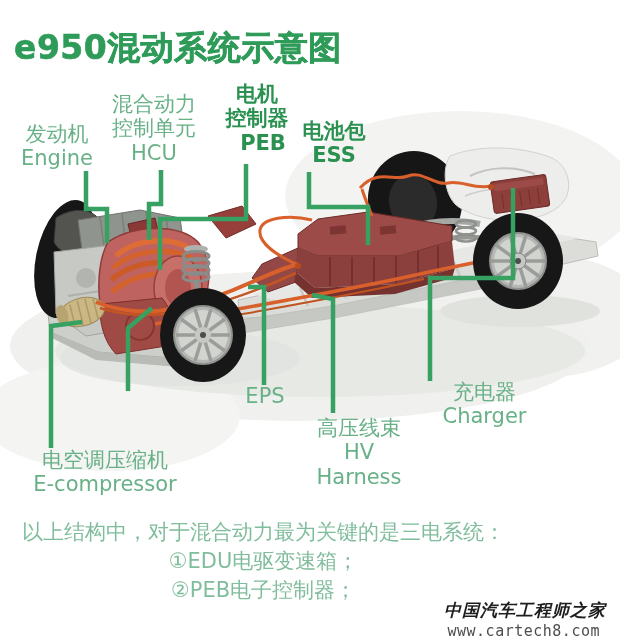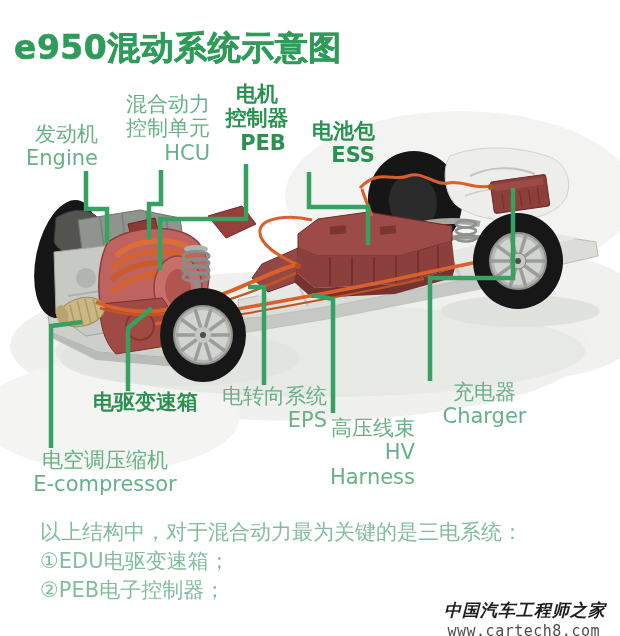--- a/index.html
+++ b/index.html
@@ -6,26 +6,26 @@
   #stage{
     position:relative;width:620px;height:636px;background:#ffffff;overflow:hidden;
     font-family:"DejaVu Sans","Liberation Sans",sans-serif;
     margin-top:16px;
   }
   #art{position:absolute;left:0;top:0;width:620px;height:636px;}
   .title{
     position:absolute;left:14px;top:10px;font-size:33px;font-weight:800;
     color:#2f9b59;letter-spacing:0.5px;-webkit-text-stroke:0.6px #2f9b59;white-space:nowrap;
   }
-  .lbl{position:absolute;color:#68b187;text-align:right;line-height:1.16;}
+  .lbl{position:absolute;color:#68b187;text-align:center;line-height:1.16;}
   .lbl .zh{font-size:21px;}
   .lbl .en{font-size:21px;}
   .lbl.bold{color:#2a9151;font-weight:700;}
   .lbl.left{text-align:center;}
-  .footer{position:absolute;left:40px;top:502px;color:#80bd9c;font-size:21px;line-height:29px;white-space:nowrap;}
+  .footer{position:absolute;left:22px;top:502px;color:#80bd9c;font-size:21px;line-height:29px;white-space:nowrap;text-align:center;}
   .wm-cn{
     position:absolute;right:14px;top:583px;font-family:"DejaVu Serif","Liberation Serif",serif;
     font-weight:700;font-style:italic;font-size:17px;color:#1d1d1d;letter-spacing:1px;white-space:nowrap;text-align:center;
   }
   .wm-url{
     position:absolute;right:20px;top:606px;font-family:"DejaVu Sans Mono","Liberation Mono",monospace;
     font-size:15px;color:#4d4d4d;letter-spacing:0.5px;white-space:nowrap;
   }
   .indent{margin-left:12px;}
 </style>
@@ -226,25 +226,23 @@
     <div class="zh">控制器</div>
     <div class="en indent">PEB</div>
   </div>
 
   <div class="lbl bold" style="left:293px;top:103px;width:82px;">
     <div class="zh">电池包</div>
     <div class="en">ESS</div>
   </div>
 
   <div class="lbl bold" style="left:74px;top:374px;width:124px;">
-    <div class="zh">电驱变速箱</div>
   </div>
 
   <div class="lbl" style="left:203px;top:368px;width:124px;">
-    <div class="zh">电转向系统</div>
     <div class="en">EPS</div>
   </div>
 
   <div class="lbl" style="left:303px;top:400px;width:112px;">
     <div class="zh">高压线束</div>
     <div class="en">HV Harness</div>
   </div>
 
   <div class="lbl left" style="left:437px;top:364px;width:95px;">
     <div class="zh">充电器</div>

